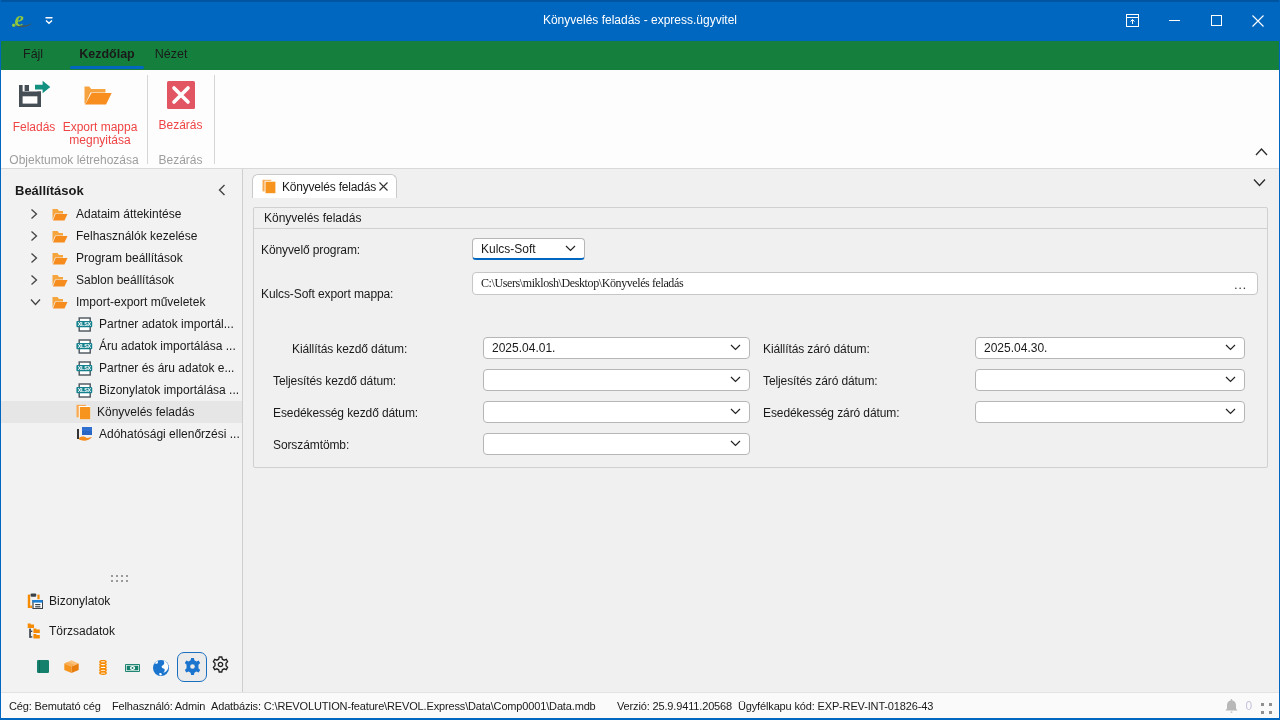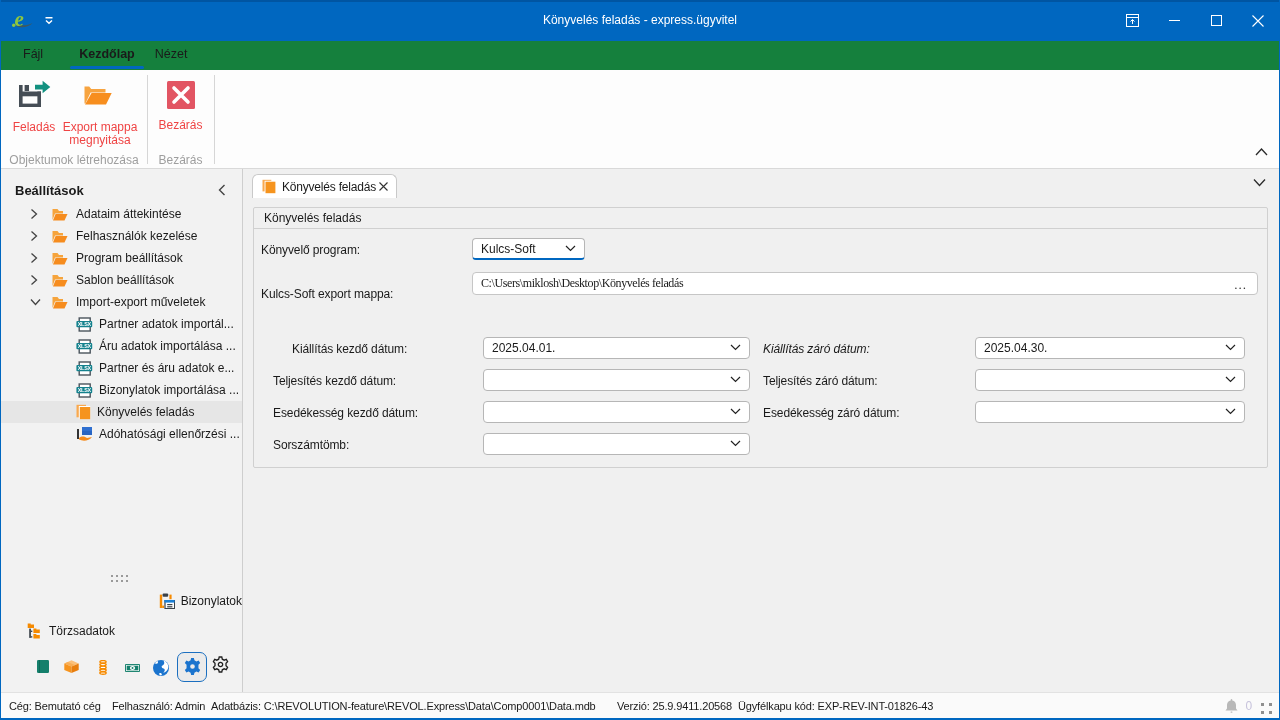--- a/index.html
+++ b/index.html
@@ -258,21 +258,21 @@
             <rect x="5" y="0" width="2" height="2"></rect>
             <rect x="10" y="0" width="2" height="2"></rect>
             <rect x="15" y="0" width="2" height="2"></rect>
             <rect x="0" y="5" width="2" height="2"></rect>
             <rect x="5" y="5" width="2" height="2"></rect>
             <rect x="10" y="5" width="2" height="2"></rect>
             <rect x="15" y="5" width="2" height="2"></rect>
           </g>
       </svg>
     </div>
-    <div class="navitem" style="top:417px;justify-content:flex-end;">
+    <div class="navitem" style="top:417px;">
       <span class="nico">
           <svg width="16" height="16" viewBox="0 0 16 16">
         <g fill="#F68A00">
               <rect x="0.8" y="1.6" width="2.4" height="13.4"></rect>
               <rect x="3.2" y="12.6" width="1.8" height="2.4"></rect>
               <rect x="10.4" y="1.6" width="2.2" height="4.6"></rect>
             </g>
         <rect x="3.6" y="0.4" width="5.6" height="3.4" rx="1" fill="#3a4148"></rect>
         <rect x="6" y="7.6" width="9.6" height="8" fill="#fff" stroke="#3a4148" stroke-width="1.2"></rect>
         <rect x="5.4" y="7" width="10.2" height="2.6" fill="#1B7FD4"></rect>
@@ -372,21 +372,21 @@
     <div class="tinput" style="left:229px; top:103px; width:786px;">C:\Users\miklosh\Desktop\Könyvelés feladás
       <span class="dots3">...</span>
     </div>
 
     <div class="frow" style="left:42px; top:173px;margin-left:7px;">Kiállítás kezdő dátum:</div>
     <div class="combo" style="left:240px; top:168px; width:267px;">2025.04.01.
       <svg class="chev" width="11" height="7" viewBox="0 0 11 7">
           <path d="M1 1 L5.5 5.5 L10 1" stroke="#222" stroke-width="1.2" fill="none"></path>
         </svg>
     </div>
-    <div class="frow" style="left:520px; top:173px;font-style:italic;">Kiállítás záró dátum:</div>
+    <div class="frow" style="left:520px; top:173px;">Kiállítás záró dátum:</div>
     <div class="combo" style="left:732px; top:168px; width:270px;">2025.04.30.
       <svg class="chev" width="11" height="7" viewBox="0 0 11 7">
           <path d="M1 1 L5.5 5.5 L10 1" stroke="#222" stroke-width="1.2" fill="none"></path>
         </svg>
     </div>
     <div class="frow" style="left:30px; top:205px;">Teljesítés kezdő dátum:</div>
     <div class="combo" style="left:240px; top:200px; width:267px;">
       <svg class="chev" width="11" height="7" viewBox="0 0 11 7">
           <path d="M1 1 L5.5 5.5 L10 1" stroke="#222" stroke-width="1.2" fill="none"></path>
         </svg>

